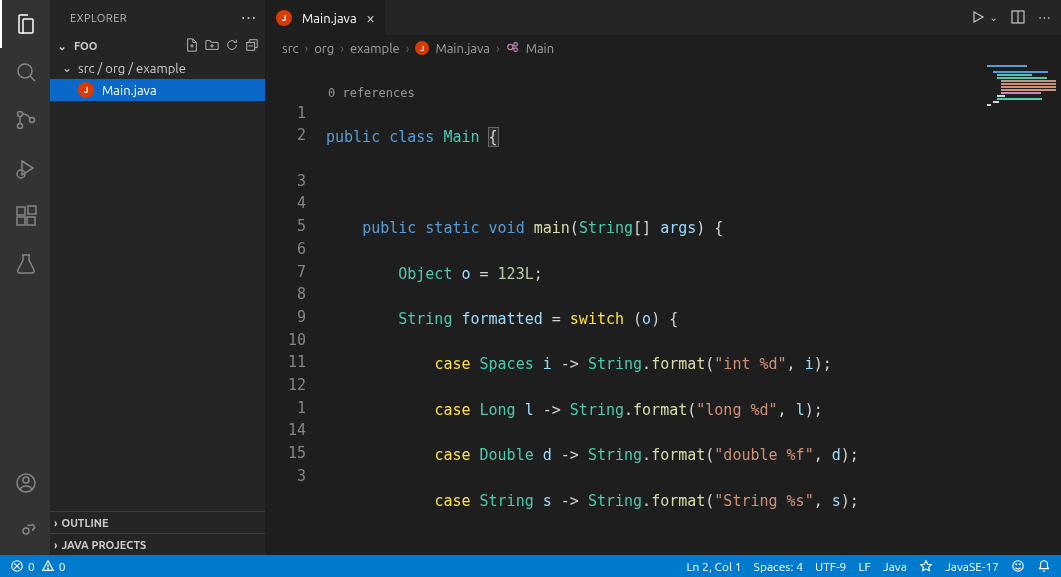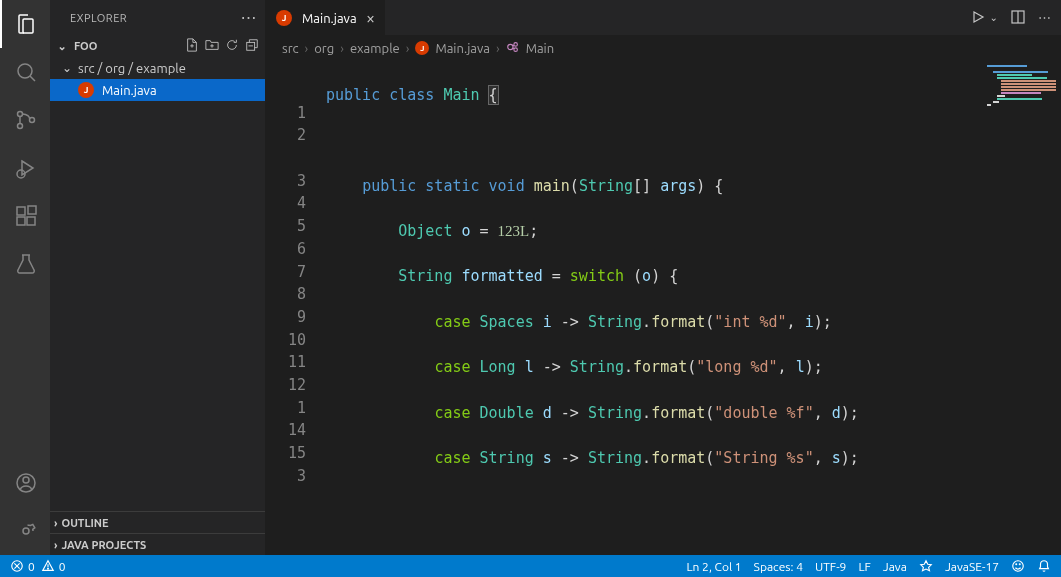--- a/index.html
+++ b/index.html
@@ -123,25 +123,25 @@
   font-size: 15px;
   white-space: pre;
   line-height: 22.7px;
 }
 .codelens { color: #999999; font-size: 12px; height: 20px; display: flex; align-items: center; padding-left: 2px; }
 .codelens.inner { padding-left: 40px; }
 .kw { color: #569cd6; }
 .type { color: #4ec9b0; }
 .fn { color: #dcdcaa; }
 .var { color: #9cdcfe; }
-.num { color: #b5cea8; font-family: Liberation Serif, serif; }
+.num { color: #b5cea8; }
 .str { color: #ce9178; }
 .op { color: #d4d4d4; }
 .pn { color: #d4d4d4; }
-.ctrl { color: #84cc16; }
+.ctrl { color: #fde047; }
 .bracket-hl { background: rgba(255,255,255,0.08); outline: 1px solid #666; }
 .minimap {
   width: 80px; background: #1e1e1e;
   padding: 4px 6px; font-size: 2px; line-height: 3px;
   font-family: monospace; color: #4a8ab8;
   overflow: hidden;
 }
 .status-bar {
   height: 22px; background: #007acc; color: #ffffff;
   display: flex; align-items: center; justify-content: space-between;
@@ -322,20 +322,21 @@
         <div class="ln">9</div>
         <div class="ln">10</div>
         <div class="ln">11</div>
         <div class="ln">12</div>
         <div class="ln">1</div>
         <div class="ln">14</div>
         <div class="ln">15</div>
         <div class="ln">3</div>
       </div>
       <div class="code">
+<div class="codelens">0 references</div>
 <div><span class="kw">public</span> <span class="kw">class</span> <span class="type">Main</span> <span class="pn bracket-hl">{</span></div>
 <div> </div>
 <div>    <span class="kw">public</span> <span class="kw">static</span> <span class="kw">void</span> <span class="fn">main</span><span class="pn">(</span><span class="type">String</span><span class="pn">[]</span> <span class="var">args</span><span class="pn">)</span> <span class="pn">{</span></div>
 <div>        <span class="type">Object</span> <span class="var">o</span> <span class="op">=</span> <span class="num">123L</span><span class="pn">;</span></div>
 <div>        <span class="type">String</span> <span class="var">formatted</span> <span class="op">=</span> <span class="ctrl">switch</span> <span class="pn">(</span><span class="var">o</span><span class="pn">)</span> <span class="pn">{</span></div>
 <div>            <span class="ctrl">case</span> <span class="type">Spaces</span> <span class="var">i</span> <span class="op">-&gt;</span> <span class="type">String</span><span class="pn">.</span><span class="fn">format</span><span class="pn">(</span><span class="str">"int %d"</span><span class="pn">,</span> <span class="var">i</span><span class="pn">);</span></div>
 <div>            <span class="ctrl">case</span> <span class="type">Long</span> <span class="var">l</span> <span class="op">-&gt;</span> <span class="type">String</span><span class="pn">.</span><span class="fn">format</span><span class="pn">(</span><span class="str">"long %d"</span><span class="pn">,</span> <span class="var">l</span><span class="pn">);</span></div>
 <div>            <span class="ctrl">case</span> <span class="type">Double</span> <span class="var">d</span> <span class="op">-&gt;</span> <span class="type">String</span><span class="pn">.</span><span class="fn">format</span><span class="pn">(</span><span class="str">"double %f"</span><span class="pn">,</span> <span class="var">d</span><span class="pn">);</span></div>
 <div>            <span class="ctrl">case</span> <span class="type">String</span> <span class="var">s</span> <span class="op">-&gt;</span> <span class="type">String</span><span class="pn">.</span><span class="fn">format</span><span class="pn">(</span><span class="str">"String %s"</span><span class="pn">,</span> <span class="var">s</span><span class="pn">);</span></div>
 

